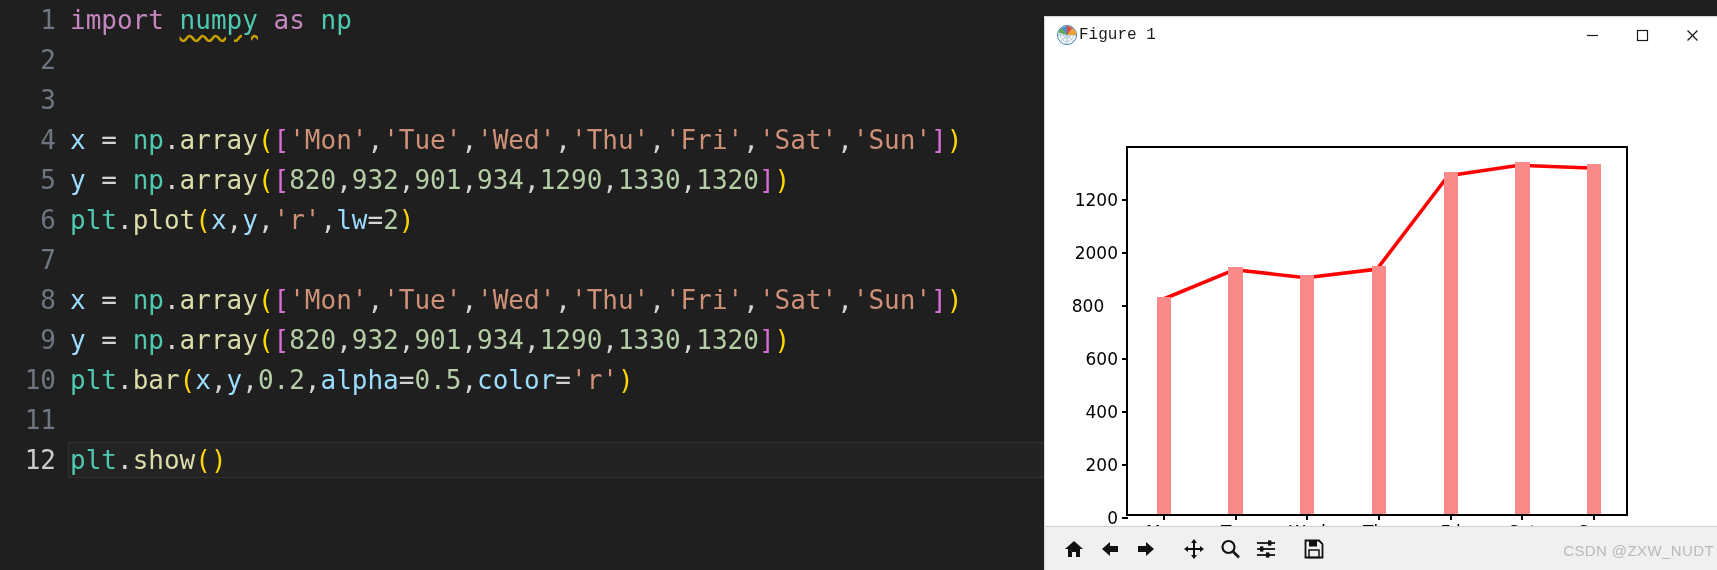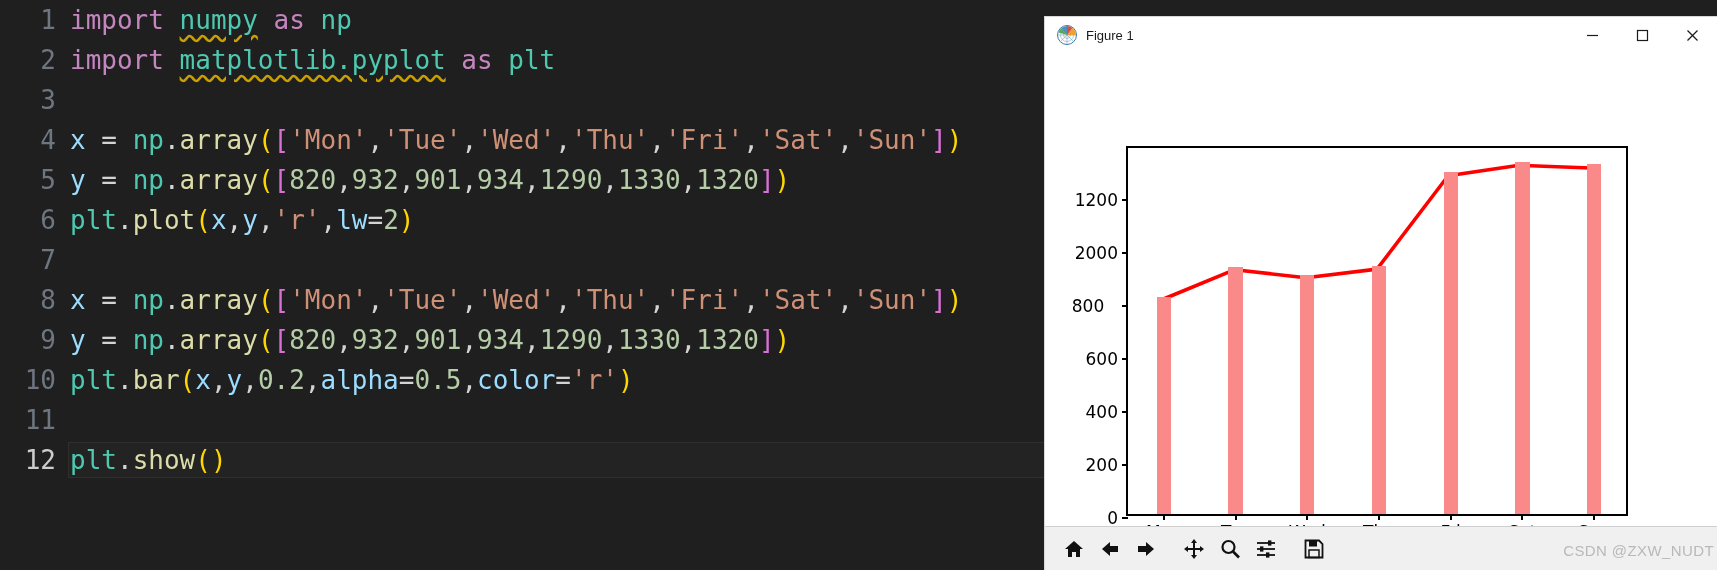--- a/index.html
+++ b/index.html
@@ -78,23 +78,23 @@
     position: relative;
     height: 36px;
     background: #ffffff;
     display: flex; align-items: center;
   }
   .mpl-logo {
     margin-left: 12px; width: 20px; height: 20px;
     display: block;
   }
   .wintitle {
-    margin-left: 9px;
-    font-family: Liberation Sans, sans-serif;
-    font-size: 13px; color: #1b1b1b;
+    margin-left: 2px;
+    font-family: Liberation Mono, monospace;
+    font-size: 16px; color: #1b1b1b;
   }
   .winbtns { position: absolute; right: 0; top: 0; display: flex; height: 36px; }
   .winbtn {
     width: 50px; height: 36px;
     display: flex; align-items: center; justify-content: center;
     color: #1b1b1b;
   }
 
   .canvas-area {
     position: relative;
@@ -167,21 +167,21 @@
     letter-spacing: 0.4px;
   }
 </style>
 </head>
 <body>
 <div id="root">
 
 <div class="editor">
   <div id="code-lines">
         <div class="code-line"><div class="gutter">1</div><div class="code-text"><span class="t-kw">import</span><span class="t-plain"> </span><span class="t-mod squiggle">numpy</span><span class="t-plain"> </span><span class="t-kw">as</span><span class="t-plain"> </span><span class="t-mod">np</span></div></div>
-        <div class="code-line"><div class="gutter">2</div><div class="code-text"><span class="t-kw">import</span><span class="t-plain"> </span><span class="t-mod squiggle">matplotlib.pyplot</span><span class="t-plain"> </span><span class="t-kw">as</span><span class="t-plain"> </span><span class="t-mod">plt</span></div></div>
+        <div class="code-line"><div class="gutter">2</div></div>
         <div class="code-line"><div class="gutter">3</div><div class="code-text"></div></div>
         <div class="code-line"><div class="gutter">4</div><div class="code-text"><span class="t-var">x</span><span class="t-plain"> </span><span class="t-op">=</span><span class="t-plain"> </span><span class="t-mod">np</span><span class="t-punct">.</span><span class="t-fn">array</span><span class="t-par1">(</span><span class="t-par2">[</span><span class="t-str">'Mon'</span><span class="t-punct">,</span><span class="t-str">'Tue'</span><span class="t-punct">,</span><span class="t-str">'Wed'</span><span class="t-punct">,</span><span class="t-str">'Thu'</span><span class="t-punct">,</span><span class="t-str">'Fri'</span><span class="t-punct">,</span><span class="t-str">'Sat'</span><span class="t-punct">,</span><span class="t-str">'Sun'</span><span class="t-par2">]</span><span class="t-par1">)</span></div></div>
         <div class="code-line"><div class="gutter">5</div><div class="code-text"><span class="t-var">y</span><span class="t-plain"> </span><span class="t-op">=</span><span class="t-plain"> </span><span class="t-mod">np</span><span class="t-punct">.</span><span class="t-fn">array</span><span class="t-par1">(</span><span class="t-par2">[</span><span class="t-num">820</span><span class="t-punct">,</span><span class="t-num">932</span><span class="t-punct">,</span><span class="t-num">901</span><span class="t-punct">,</span><span class="t-num">934</span><span class="t-punct">,</span><span class="t-num">1290</span><span class="t-punct">,</span><span class="t-num">1330</span><span class="t-punct">,</span><span class="t-num">1320</span><span class="t-par2">]</span><span class="t-par1">)</span></div></div>
         <div class="code-line"><div class="gutter">6</div><div class="code-text"><span class="t-mod">plt</span><span class="t-punct">.</span><span class="t-fn">plot</span><span class="t-par1">(</span><span class="t-var">x</span><span class="t-punct">,</span><span class="t-var">y</span><span class="t-punct">,</span><span class="t-str">'r'</span><span class="t-punct">,</span><span class="t-var">lw</span><span class="t-op">=</span><span class="t-num">2</span><span class="t-par1">)</span></div></div>
         <div class="code-line"><div class="gutter">7</div><div class="code-text"></div></div>
         <div class="code-line"><div class="gutter">8</div><div class="code-text"><span class="t-var">x</span><span class="t-plain"> </span><span class="t-op">=</span><span class="t-plain"> </span><span class="t-mod">np</span><span class="t-punct">.</span><span class="t-fn">array</span><span class="t-par1">(</span><span class="t-par2">[</span><span class="t-str">'Mon'</span><span class="t-punct">,</span><span class="t-str">'Tue'</span><span class="t-punct">,</span><span class="t-str">'Wed'</span><span class="t-punct">,</span><span class="t-str">'Thu'</span><span class="t-punct">,</span><span class="t-str">'Fri'</span><span class="t-punct">,</span><span class="t-str">'Sat'</span><span class="t-punct">,</span><span class="t-str">'Sun'</span><span class="t-par2">]</span><span class="t-par1">)</span></div></div>
         <div class="code-line"><div class="gutter">9</div><div class="code-text"><span class="t-var">y</span><span class="t-plain"> </span><span class="t-op">=</span><span class="t-plain"> </span><span class="t-mod">np</span><span class="t-punct">.</span><span class="t-fn">array</span><span class="t-par1">(</span><span class="t-par2">[</span><span class="t-num">820</span><span class="t-punct">,</span><span class="t-num">932</span><span class="t-punct">,</span><span class="t-num">901</span><span class="t-punct">,</span><span class="t-num">934</span><span class="t-punct">,</span><span class="t-num">1290</span><span class="t-punct">,</span><span class="t-num">1330</span><span class="t-punct">,</span><span class="t-num">1320</span><span class="t-par2">]</span><span class="t-par1">)</span></div></div>
         <div class="code-line"><div class="gutter">10</div><div class="code-text"><span class="t-mod">plt</span><span class="t-punct">.</span><span class="t-fn">bar</span><span class="t-par1">(</span><span class="t-var">x</span><span class="t-punct">,</span><span class="t-var">y</span><span class="t-punct">,</span><span class="t-num">0.2</span><span class="t-punct">,</span><span class="t-var">alpha</span><span class="t-op">=</span><span class="t-num">0.5</span><span class="t-punct">,</span><span class="t-var">color</span><span class="t-op">=</span><span class="t-str">'r'</span><span class="t-par1">)</span></div></div>
         <div class="code-line"><div class="gutter">11</div><div class="code-text"></div></div>
         <div class="code-line"><div class="line-active"></div><div class="gutter active">12</div><div class="code-text"><span class="t-mod">plt</span><span class="t-punct">.</span><span class="t-fn">show</span><span class="t-par1">(</span><span class="t-par1">)</span></div></div>

